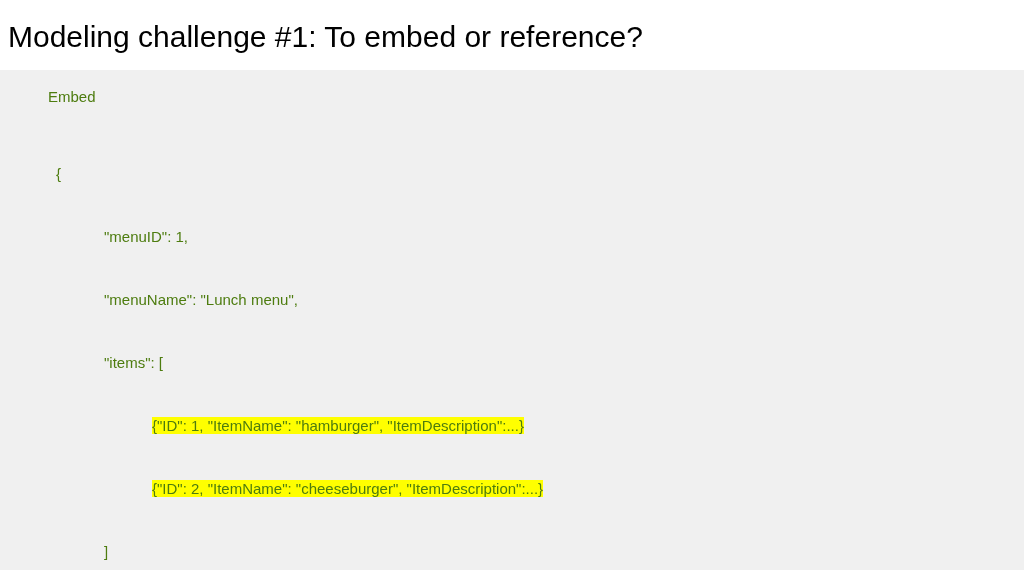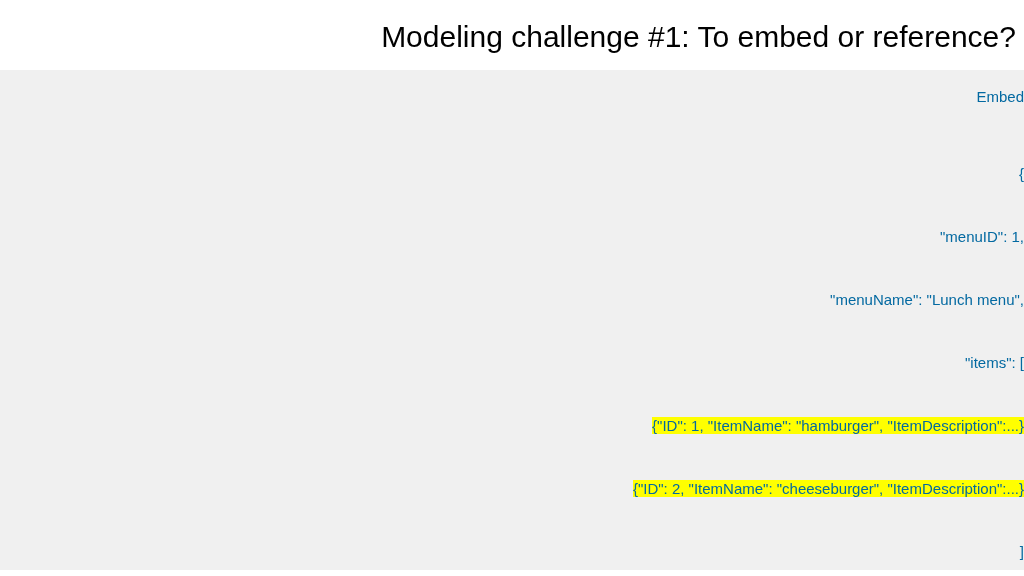--- a/index.html
+++ b/index.html
@@ -1,36 +1,36 @@
 <!DOCTYPE html>
 <html><head>
 <meta charset="utf-8">
 <style>
-  * { margin: 0; padding: 0; box-sizing: border-box; text-align: right; }
+  * { margin: 0; padding: 0; box-sizing: border-box; }
   body {
     width: 1024px;
     height: 576px;
     font-family: Arial, Helvetica, sans-serif;
     background: #fff;
     overflow: hidden;
   }
   .title {
     font-size: 30px;
     font-weight: 400;
     color: #000;
     padding: 20px 8px 16px 8px;
   }
   .code-area {
     background: #f0f0f0;
     padding: 12px 0 20px 48px;
     height: 500px;
     font-family: Arial, Helvetica, sans-serif;
     font-size: 15px;
     line-height: 1.4;
-    color: #0369a1;
+    color: #4d7c0f;
   }
   .section-label {
     margin-bottom: 14px;
     margin-top: 4px;
   }
   .code-block {
     white-space: pre;
   }
   .indent1 { padding-left: 8px; }
   .indent2 { padding-left: 56px; }

